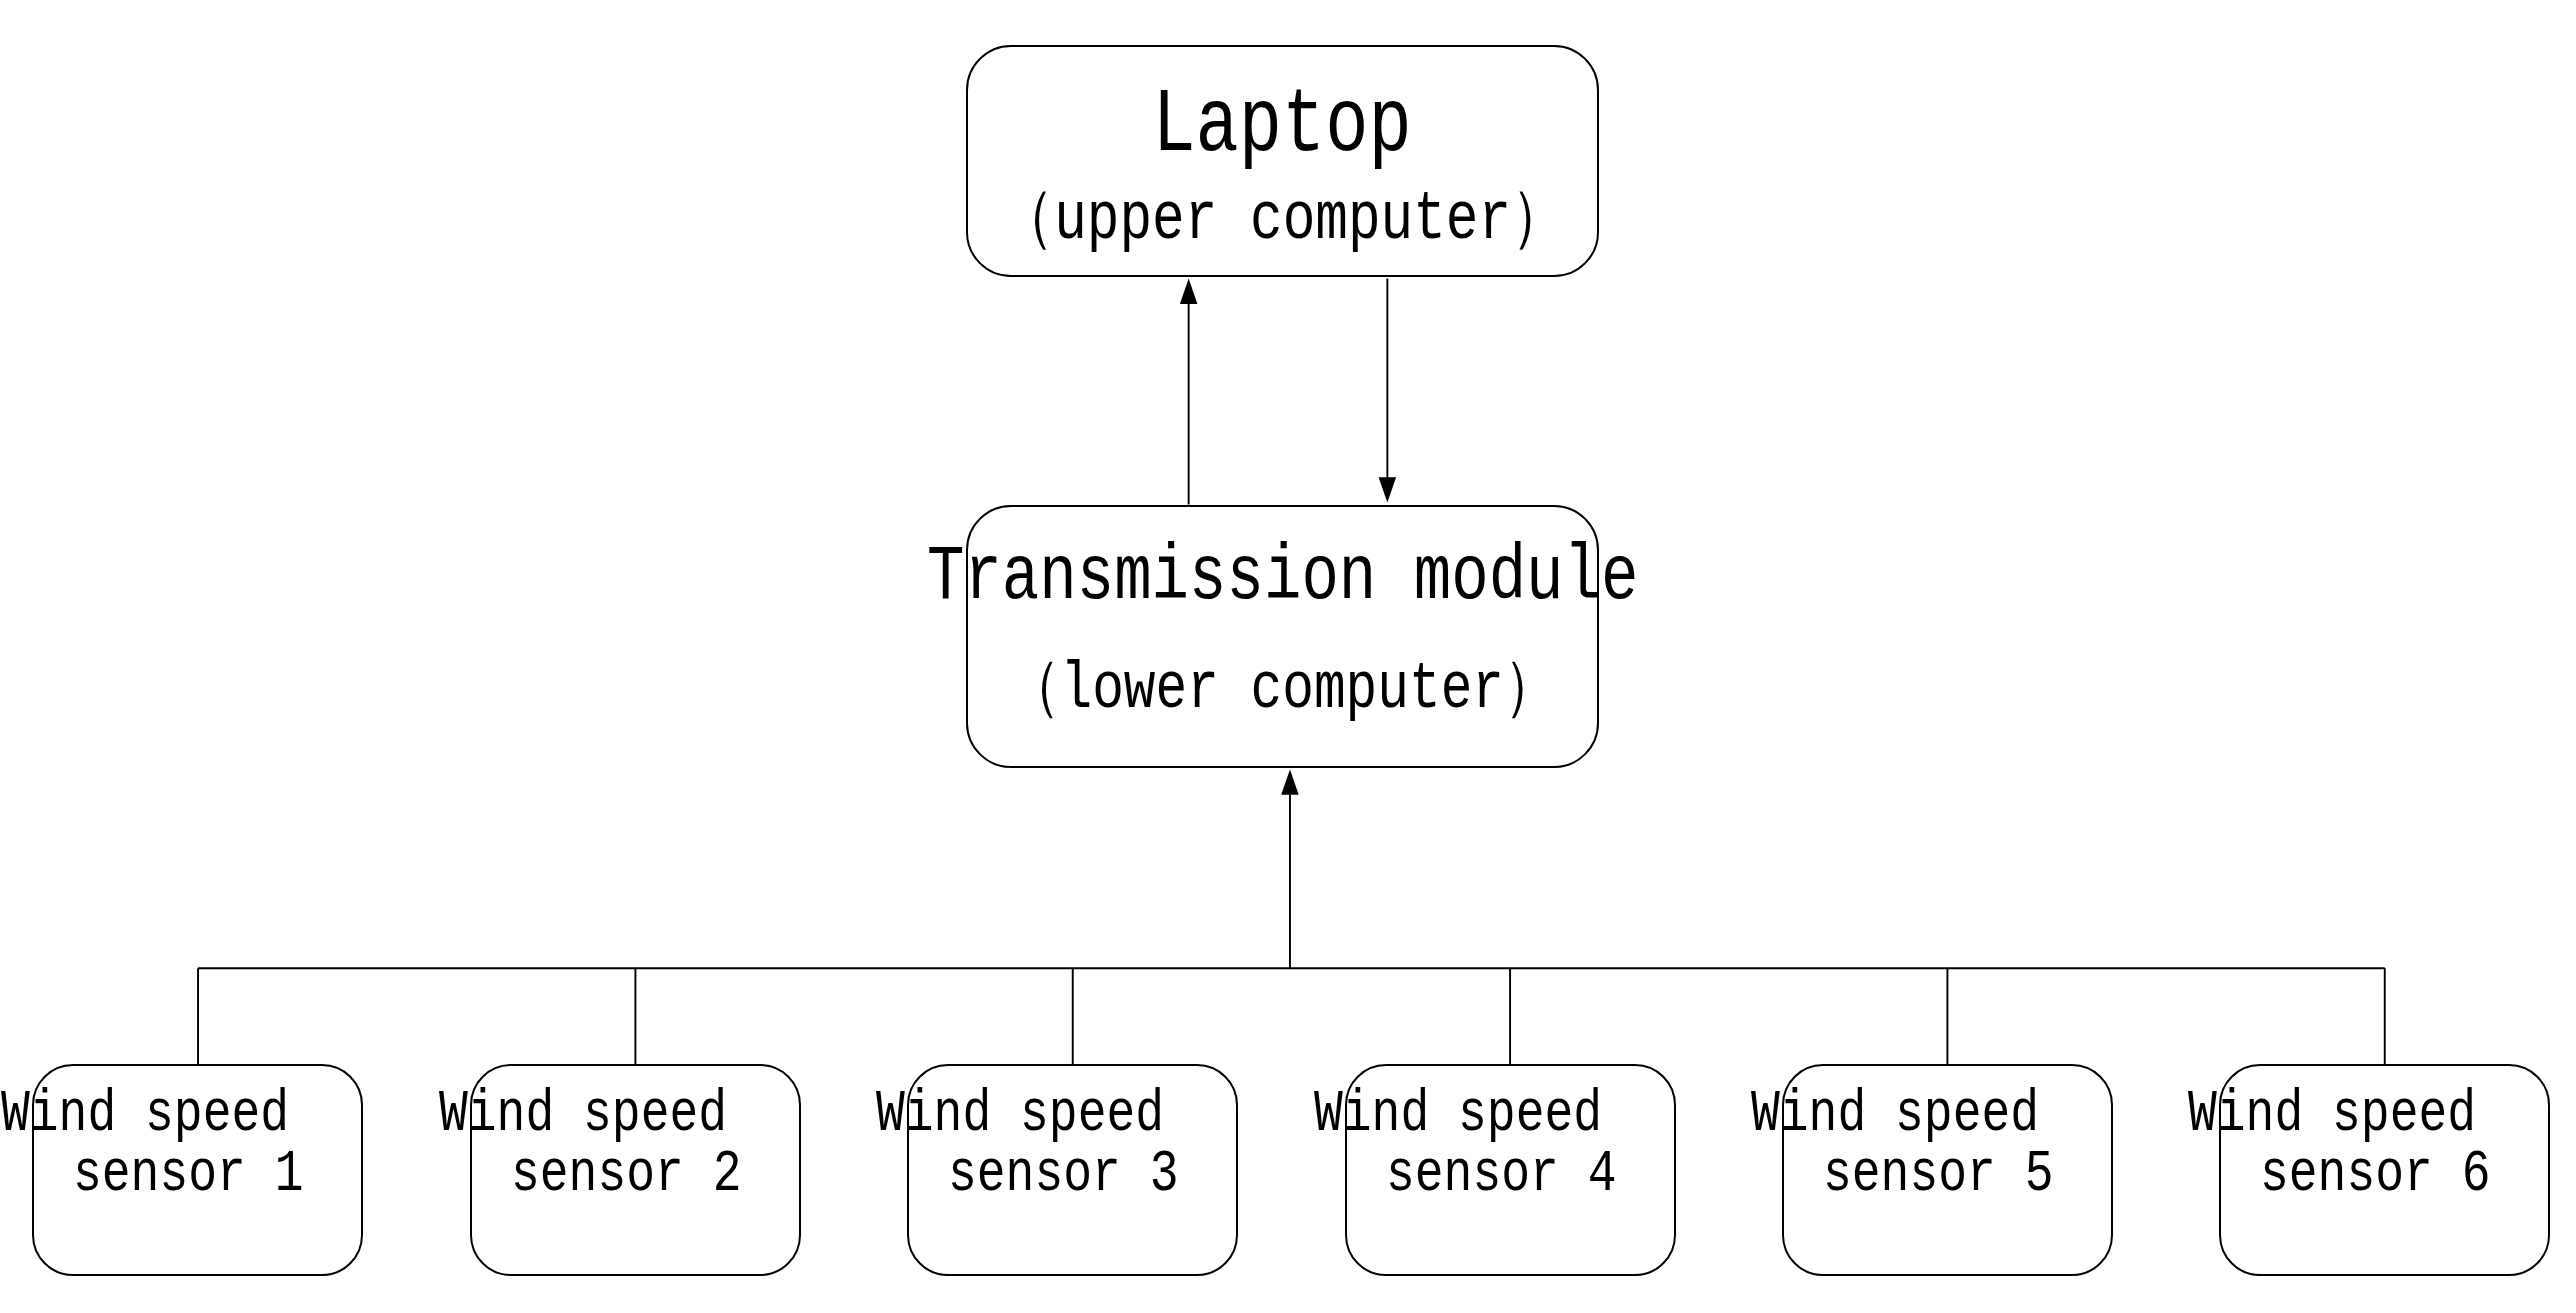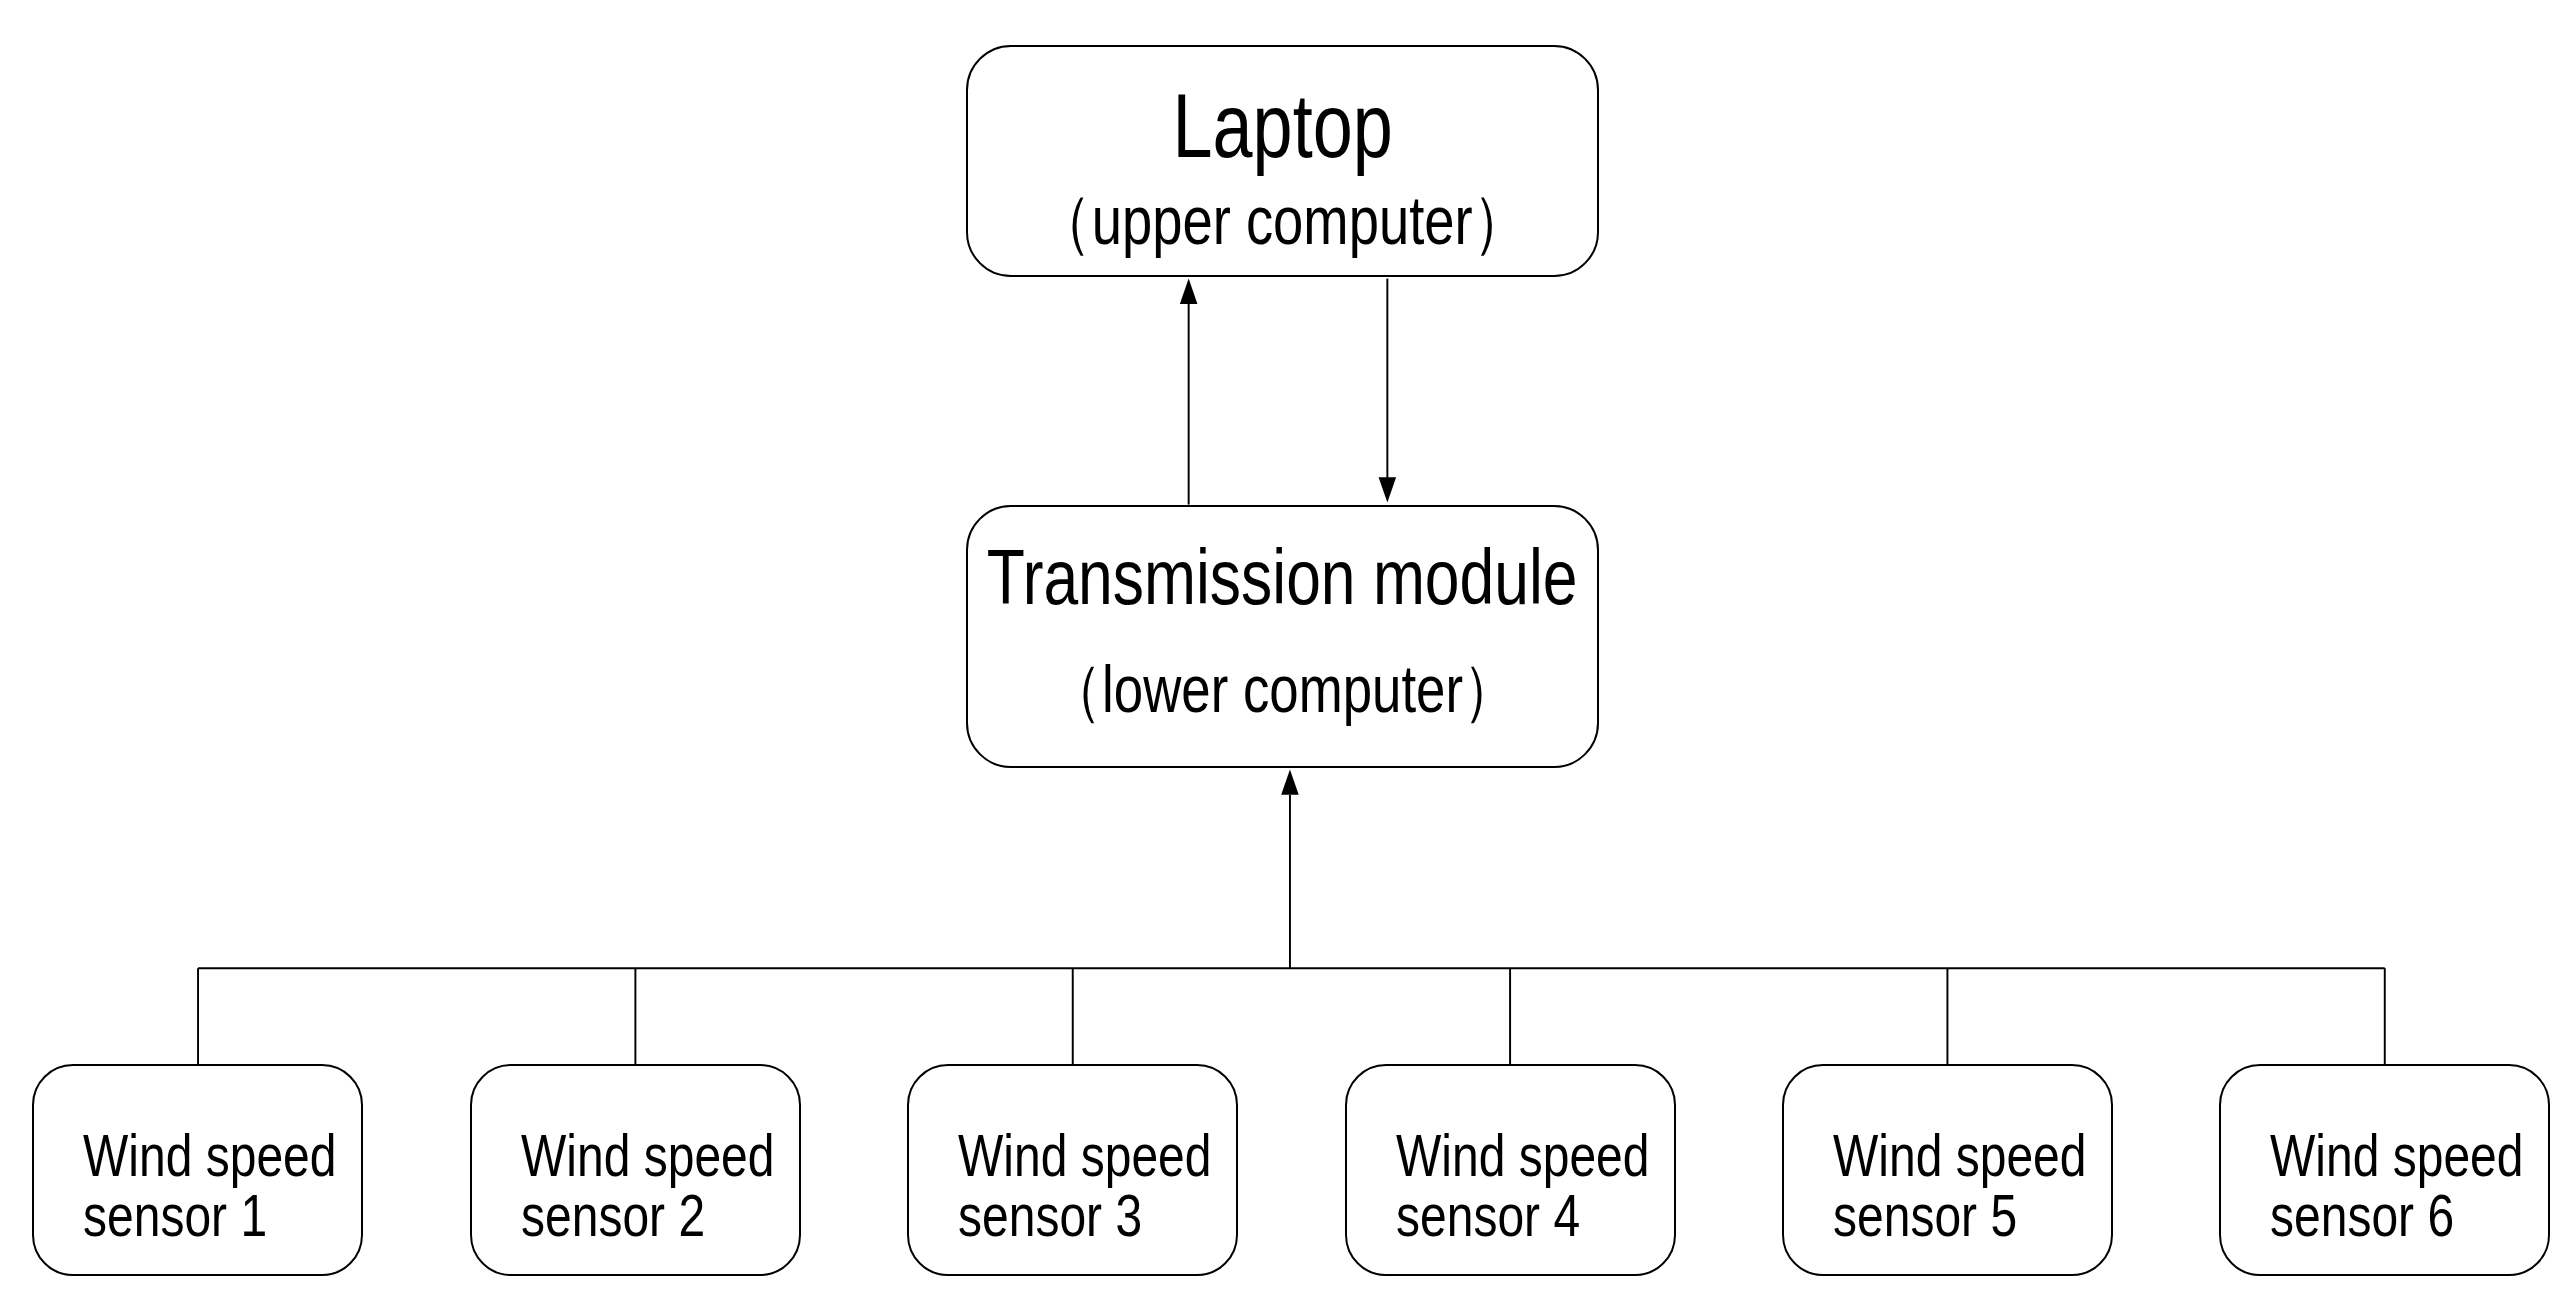--- a/index.html
+++ b/index.html
@@ -2,21 +2,21 @@
 <html style="--line: #000000; --bg: #ffffff; --fill: #ffffff; --text: #000000;"><head>
 <meta charset="utf-8">
 <style>
   :root { --line: #000000; --bg: #ffffff; --fill: #ffffff; --text: #000000; }
   * { box-sizing: border-box; margin: 0; padding: 0; }
   html, body { background: var(--bg); }
   body { width: 2576px; height: 1313px; overflow: hidden; }
   .canvas {
     position: relative; width: 2576px; height: 1127px;
     background: var(--bg);
-    font-family: Liberation Sans, sans-serif;
+    font-family: Liberation Mono, monospace;
     color: var(--text);
   }
   svg.wires { position: absolute; left: 0; top: 0; width: 2576px; height: 1313px; }
   svg.wires line { stroke: var(--line); stroke-width: 2; }
   svg.wires polygon { fill: var(--line); stroke: none; }
 
   .node {
     position: absolute; background: var(--fill);
     border: 2.9px solid var(--line);
     display: flex; flex-direction: column; align-items: center;
@@ -30,22 +30,22 @@
   .laptop { left: 966px; top: 45px; width: 633px; height: 232px; border-radius: 45px; padding-top: 31px; }
   .laptop .t1 { font-size: 90px; line-height: 97px; }
   .laptop .t2 { font-size: 68px; line-height: 78px; margin-top: 5.8px; }
 
   .transmission { left: 966px; top: 505px; width: 633px; height: 263px; border-radius: 45px; padding-top: 22px; }
   .transmission .t1 { font-size: 78px; line-height: 97px; }
   .transmission .t2 { font-size: 66px; line-height: 93px; margin-top: 16.6px; }
 
   .sensor {
     top: 1064px; width: 331px; height: 212px; border-radius: 41px;
-    padding-top: 60px; padding-left: 49px;
-    align-items: flex-start;
+    padding-top: 18px; padding-left: 49px;
+    align-items: flex-end;
   }
   .sensor .tline {
     transform-origin: 0 50%;
     text-align: left;
     font-size: 60px; line-height: 60px;
   }
   .s1 { left: 32px; }
   .s2 { left: 470px; }
   .s3 { left: 907px; }
   .s4 { left: 1345px; }

